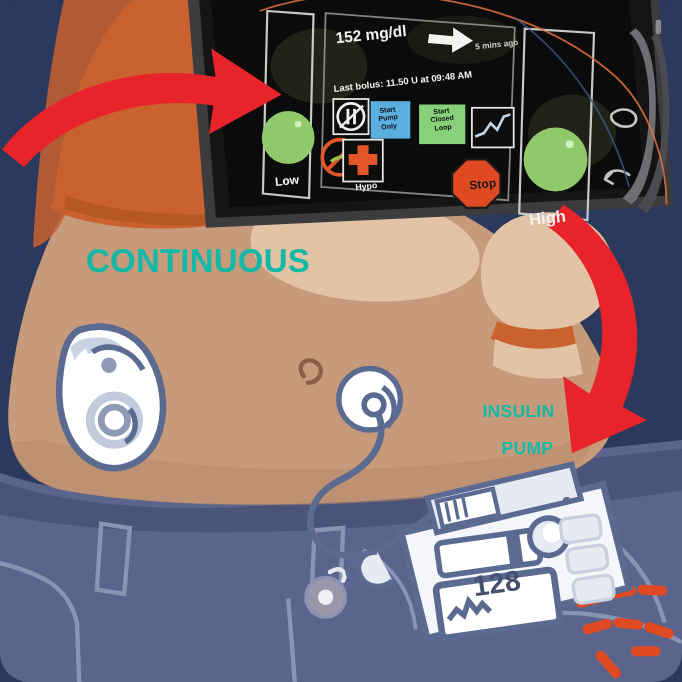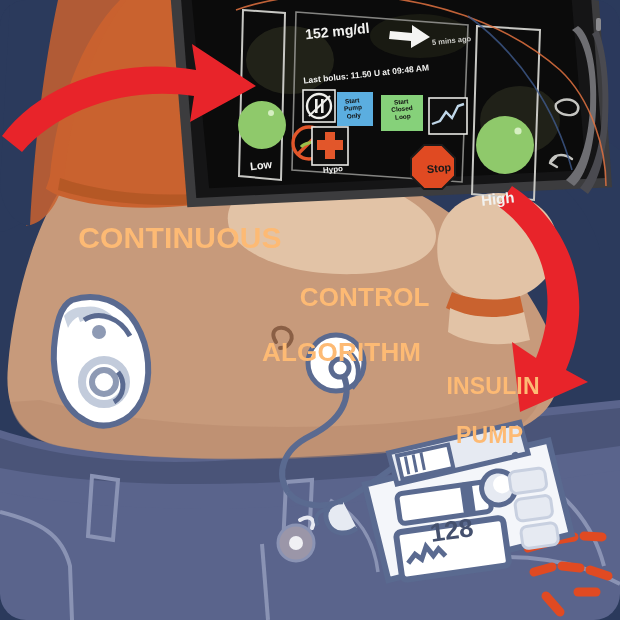--- a/index.html
+++ b/index.html
@@ -6,30 +6,30 @@
   html,body{margin:0;padding:0;background:#fff;}
   #stage{
     position:relative;width:620px;height:620px;overflow:hidden;
     font-family:"Liberation Sans", sans-serif;
     background:#2B3A5C;
   }
   #stage svg.layer{position:absolute;left:0;top:0;width:620px;height:620px;display:block;}
 
   
   .callout{
-    position:absolute;color:#fdba74;font-weight:bold;
+    position:absolute;color:#14b8a6;font-weight:bold;
     font-family:"Liberation Sans", sans-serif;
     letter-spacing:0.5px;line-height:1.06;
     text-transform:uppercase;
     pointer-events:none;
     white-space:pre;
   }
   #lbl-cgs{left:44px;top:190px;font-size:30px;letter-spacing:0.2px;}
   #lbl-alg{left:270px;top:256px;font-size:26px;letter-spacing:0.2px;}
-  #lbl-pump{left:420px;top:350px;font-size:23px;letter-spacing:0.2px;}
+  #lbl-pump{left:420px;top:350px;font-size:16px;letter-spacing:0.2px;}
   #lbl-pump .l2{display:block;margin-left:36px;}
   #lbl-alg .l2{display:block;margin-left:-8px;}
 
   
   .scr{position:absolute;color:#F2F2F0;font-family:"Liberation Sans", sans-serif;font-weight:bold;pointer-events:none;white-space:nowrap;}
   #scr-bg{font-size:14px;}
   #scr-ago{font-size:7.5px;font-weight:bold;color:#CFCFCB;}
   #scr-bolus{font-size:8.5px;}
   #scr-low{font-size:11px;}
   #scr-high{font-size:15px;}
@@ -252,23 +252,19 @@
   <div class="btn-txt" id="t-hypo" style="transform:rotate(-6deg);">Hypo</div>
   <div class="btn-txt" id="t-stop" style="transform:rotate(-6deg);">Stop</div>
 
   <div id="t-128" style="transform:rotate(-8deg);">128</div>
 
   <div class="callout" id="lbl-cgs">
     <span>CONTINUOUS</span><br>
     <br>
   </div>
 
-  <div class="callout" id="lbl-alg">
-    <span>CONTROL</span>
-    <span class="l2">ALGORITHM</span>
-  </div>
 
   <div class="callout" id="lbl-pump">
     <span>INSULIN</span>
     <span class="l2">PUMP</span>
   </div>
 
 </div>
 
 </body></html>

